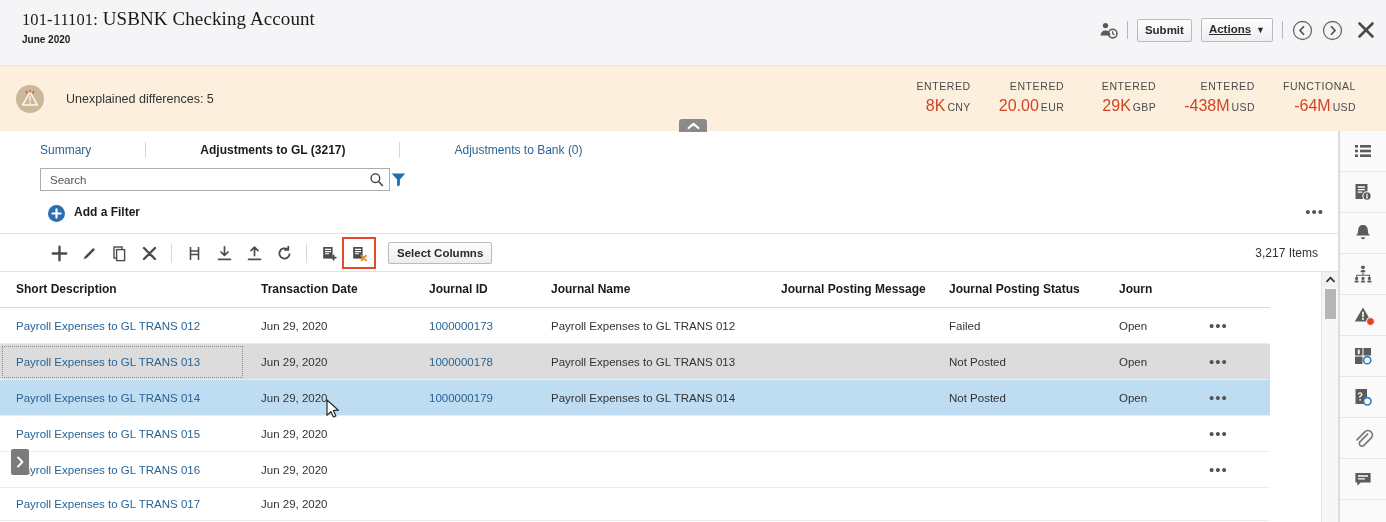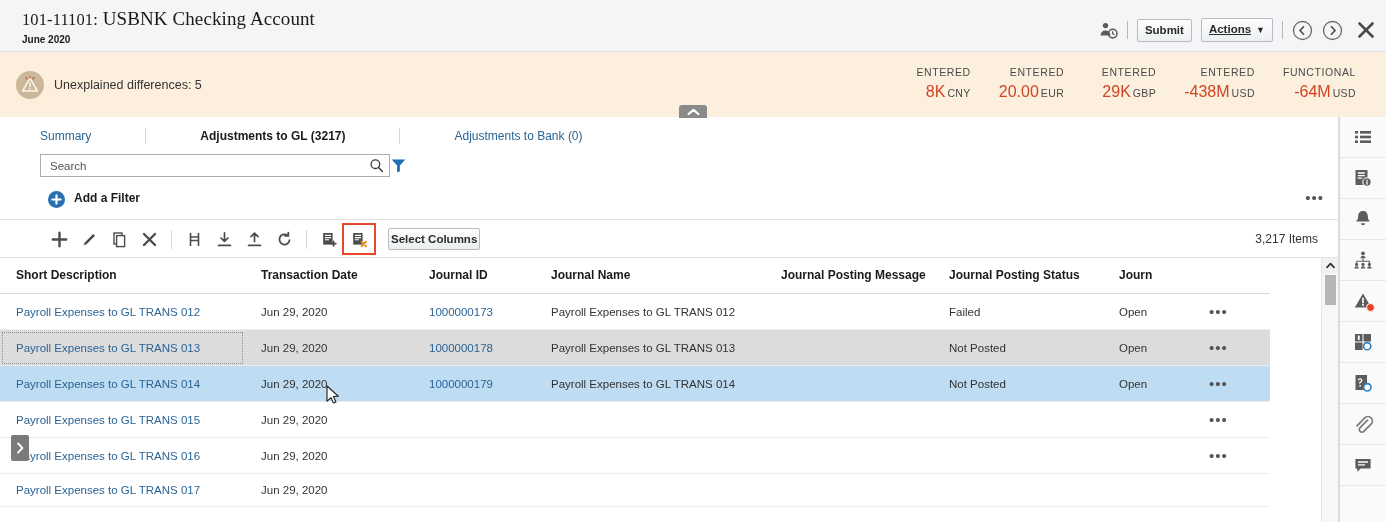--- a/index.html
+++ b/index.html
@@ -8,21 +8,21 @@
     width:1386px; height:522px;
     font-family:"Liberation Sans", sans-serif;
     font-size:12px; color:#333;
     background:#fff; overflow:hidden;
     position:relative;
   }
   .app { width:1386px; height:522px; position:relative; display:flex; flex-direction:column; }
 
   
   .header {
-    height:52px; background:#f5f5f7;
+    height:66px; background:#f5f5f7;
     border-bottom:1px solid #e3e3e6;
     display:flex; align-items:flex-start;
     padding:6px 10px 0 22px; position:relative;
     flex:0 0 auto;
   }
   .titlewrap { flex:1 1 auto; padding-top:2px; }
   .title-main {
     font-family:"Liberation Serif", serif;
     font-size:19px; color:#1a1a1a; letter-spacing:.1px;
     line-height:22px; white-space:nowrap;
@@ -44,21 +44,21 @@
   }
   .btn .u { text-decoration:underline; }
   .caret { display:inline-block; margin-left:5px; font-size:9px; }
 
   
   .banner {
     background:#fcefdd; position:relative;
     padding:0 16px; flex:0 0 auto; height:65px;
     display:flex; align-items:center;
   }
-  .banner-left { display:flex; align-items:center; gap:10px; flex:1 1 auto; }
+  .banner-left { display:flex; align-items:center; gap:22px; flex:1 1 auto; }
   .warn-circle {
     width:28px; height:28px; border-radius:50%;
     background:#cbb89a; display:flex; align-items:center; justify-content:center;
   }
   .banner-text { font-size:12.5px; color:#333; }
   .metrics { display:flex; align-items:flex-start; gap:0; }
   .metric { text-align:right; padding:0 14px; min-width:92px; }
   .metric .lbl {
     font-size:10.5px; color:#4a4a4a; letter-spacing:.6px;
     white-space:nowrap; line-height:14px;
@@ -121,21 +121,21 @@
     height:38px;
   }
   .tb { width:30px; display:flex; align-items:center; justify-content:center; cursor:pointer; }
   .tbsep { width:1px; height:19px; background:#d8d8d8; margin:0 7px; }
   .tb-highlight { outline:2px solid #e8482a; outline-offset:0; }
   .selcols {
     margin-left:14px;
     font-size:11.5px; font-weight:bold; color:#2b2b2b;
     background:linear-gradient(#fdfdfd,#ebeef0);
     border:1px solid #b6bcc2; border-radius:2px;
-    padding:4px 2px; cursor:pointer;
+    padding:4px 8px; cursor:pointer;
   }
   .items-count {
     position:absolute; right:20px; top:50%; transform:translateY(-50%);
     font-size:12px; color:#333;
   }
   .cursor-arrow { position:absolute; left:326px; top:268px; pointer-events:none; z-index:40; }
 
   
   .tablewrap { flex:1 1 auto; display:flex; min-height:0; overflow:hidden; }
   .tablescroll { flex:1 1 auto; overflow:hidden; position:relative; }

